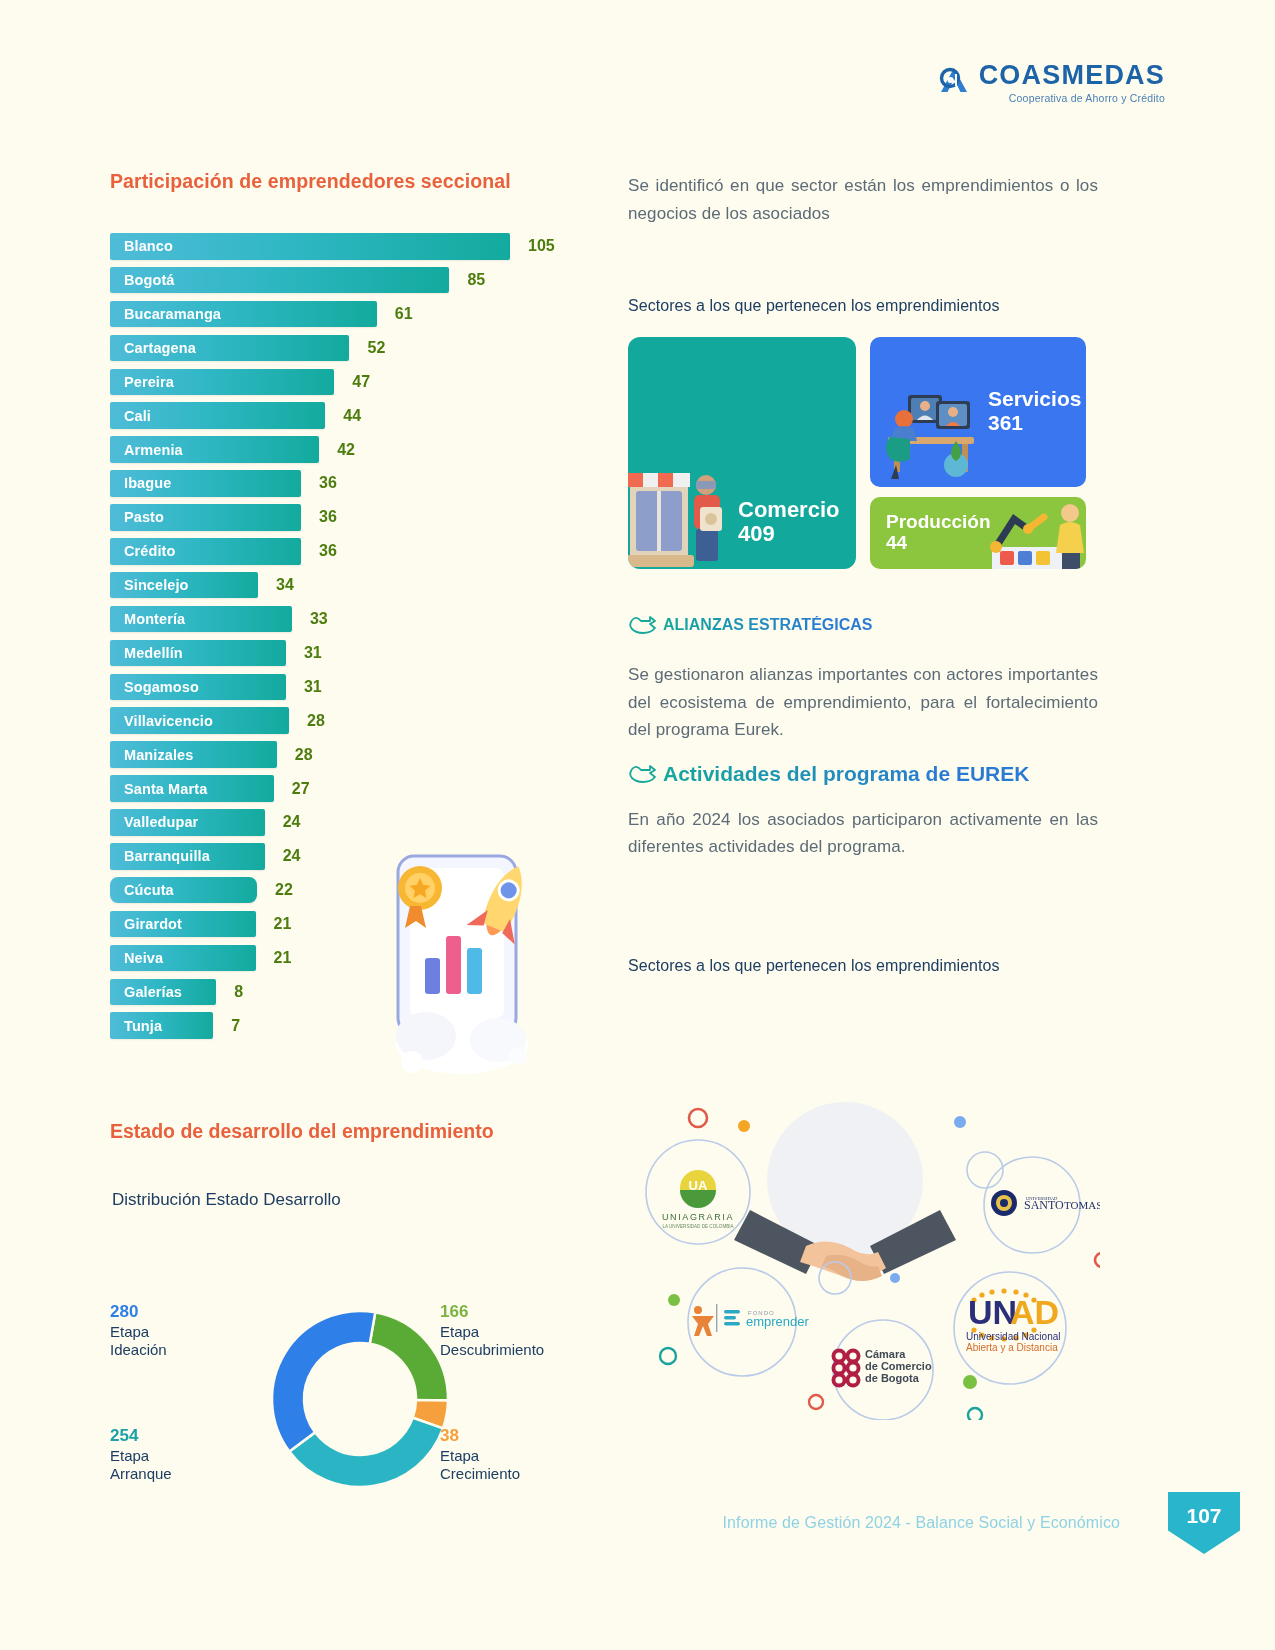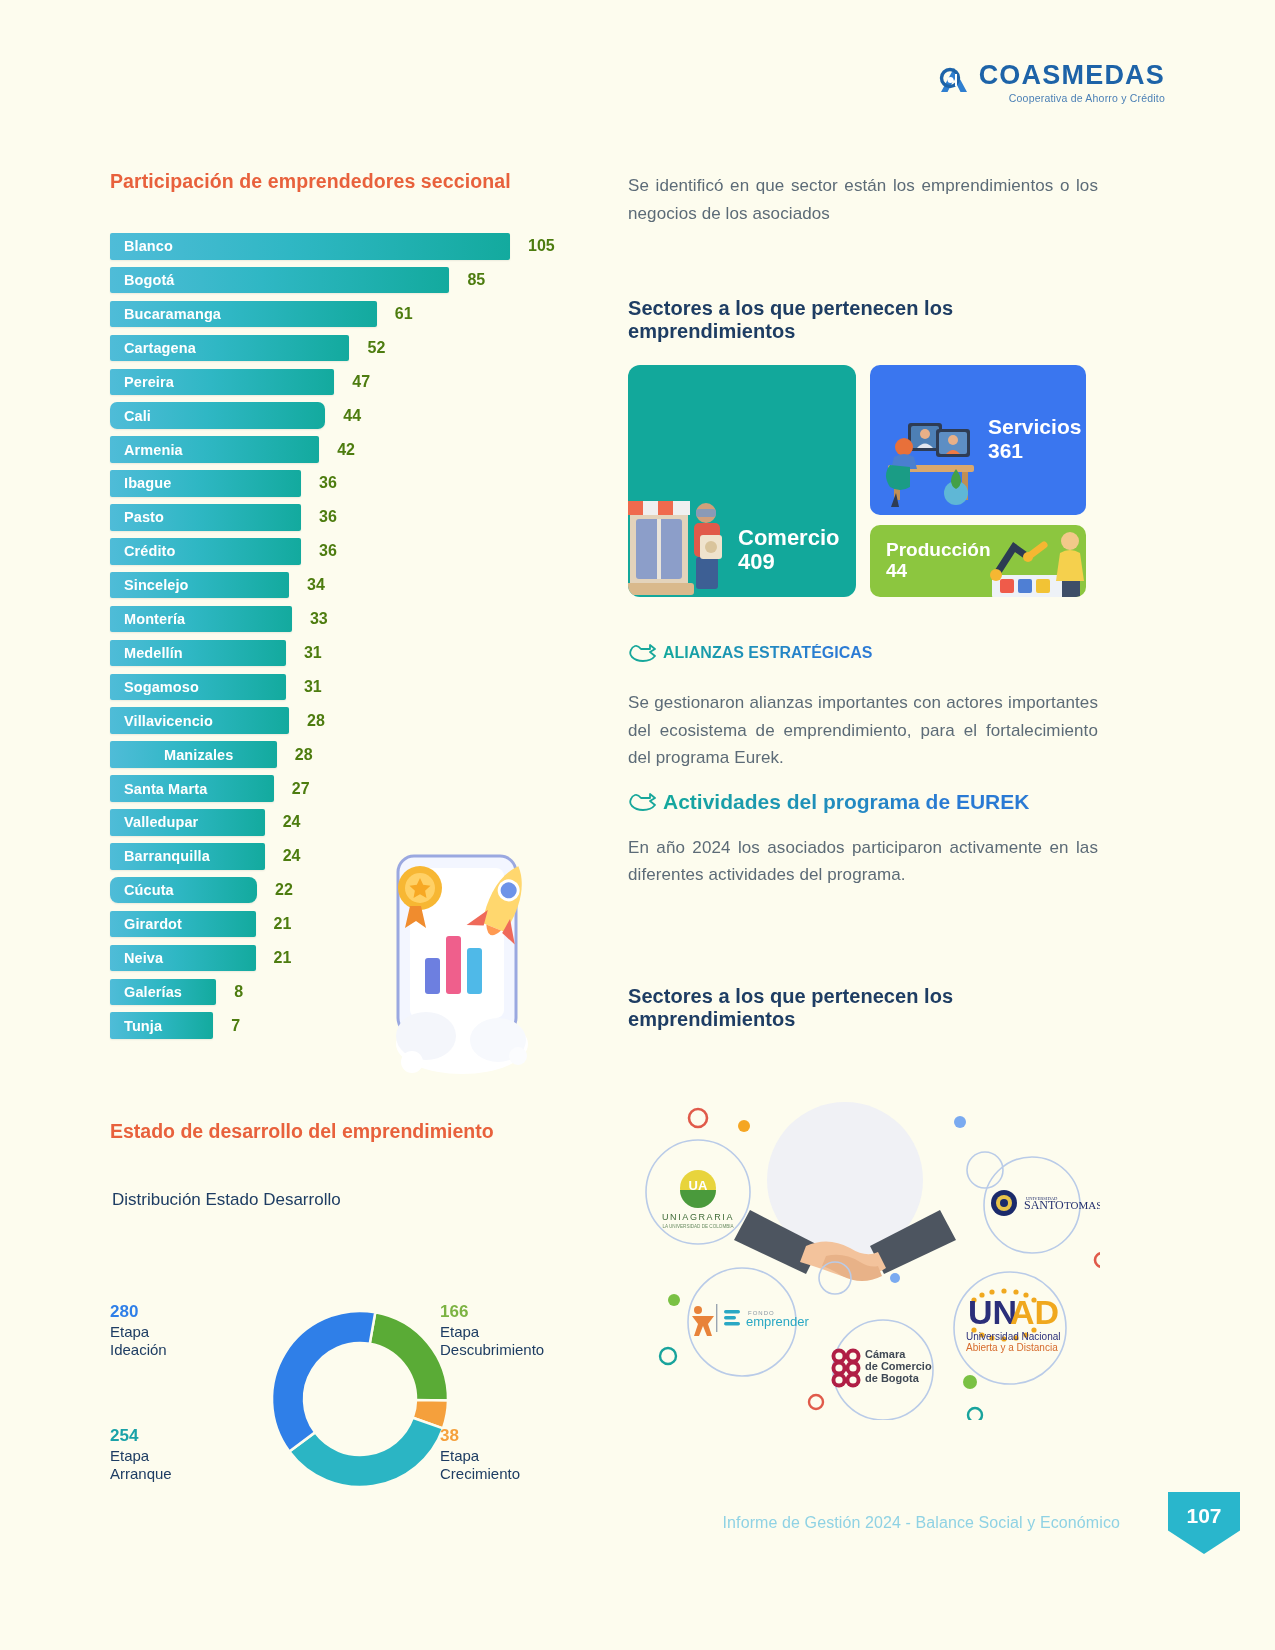--- a/index.html
+++ b/index.html
@@ -47,21 +47,21 @@
   .donut-svg { position:absolute; left:140px; top:5px; }
   .dlabel { position:absolute; font-size:15px; color:#1e3d63; line-height:1.22; }
   .dlabel .num { font-size:17px; font-weight:bold; display:block; }
 
   
   .col-right { position:absolute; left:628px; top:172px; width:470px; }
   .body-text {
     font-size:17px; color:#5c6b77; line-height:1.62; text-align:justify;
     letter-spacing:.1px;
   }
-  .blue-head { font-size:20px; font-weight:bold; color:#1e3d63; letter-spacing:.05px; }
+  .blue-head { font-size:16px; font-weight:normal; color:#1e3d63; letter-spacing:.05px; }
 
   .sector-grid { display:flex; gap:14px; margin-top:22px; }
   .card-comercio {
     width:228px; height:232px; border-radius:12px; background:#12a89b;
     position:relative; overflow:hidden; flex:none;
   }
   .card-right-col { display:flex; flex-direction:column; gap:10px; }
   .card-servicios {
     width:216px; height:150px; border-radius:10px; background:#3a76ef;
     position:relative; overflow:hidden;
@@ -148,21 +148,21 @@
         </div>
         <span class="bar-value">52</span>
       </div>
       <div class="bar-row">
         <div class="bar" style="width: 224.343px;">
           <span class="bar-label">Pereira</span>
         </div>
         <span class="bar-value">47</span>
       </div>
       <div class="bar-row">
-        <div class="bar" style="width: 215.257px; border-radius: 7px;">
+        <div class="bar" style="width: 215.257px;">
           <span class="bar-label">Cali</span>
         </div>
         <span class="bar-value">44</span>
       </div>
       <div class="bar-row">
         <div class="bar" style="width: 209.2px;">
           <span class="bar-label">Armenia</span>
         </div>
         <span class="bar-value">42</span>
       </div>
@@ -178,21 +178,21 @@
         </div>
         <span class="bar-value">36</span>
       </div>
       <div class="bar-row">
         <div class="bar" style="width: 191.029px;">
           <span class="bar-label">Crédito</span>
         </div>
         <span class="bar-value">36</span>
       </div>
       <div class="bar-row">
-        <div class="bar" style="width: 179px;">
+        <div class="bar" style="width: 148px;">
           <span class="bar-label">Sincelejo</span>
         </div>
         <span class="bar-value">34</span>
       </div>
       <div class="bar-row">
         <div class="bar" style="width: 181.943px;">
           <span class="bar-label">Montería</span>
         </div>
         <span class="bar-value">33</span>
       </div>
@@ -208,21 +208,21 @@
         </div>
         <span class="bar-value">31</span>
       </div>
       <div class="bar-row">
         <div class="bar" style="width: 179px;">
           <span class="bar-label">Villavicencio</span>
         </div>
         <span class="bar-value">28</span>
       </div>
       <div class="bar-row">
-        <div class="bar" style="width: 166.8px; padding-left: 40px;">
+        <div class="bar" style="width: 166.8px;">
           <span class="bar-label">Manizales</span>
         </div>
         <span class="bar-value">28</span>
       </div>
       <div class="bar-row">
         <div class="bar" style="width: 163.771px;">
           <span class="bar-label">Santa Marta</span>
         </div>
         <span class="bar-value">27</span>
       </div>

